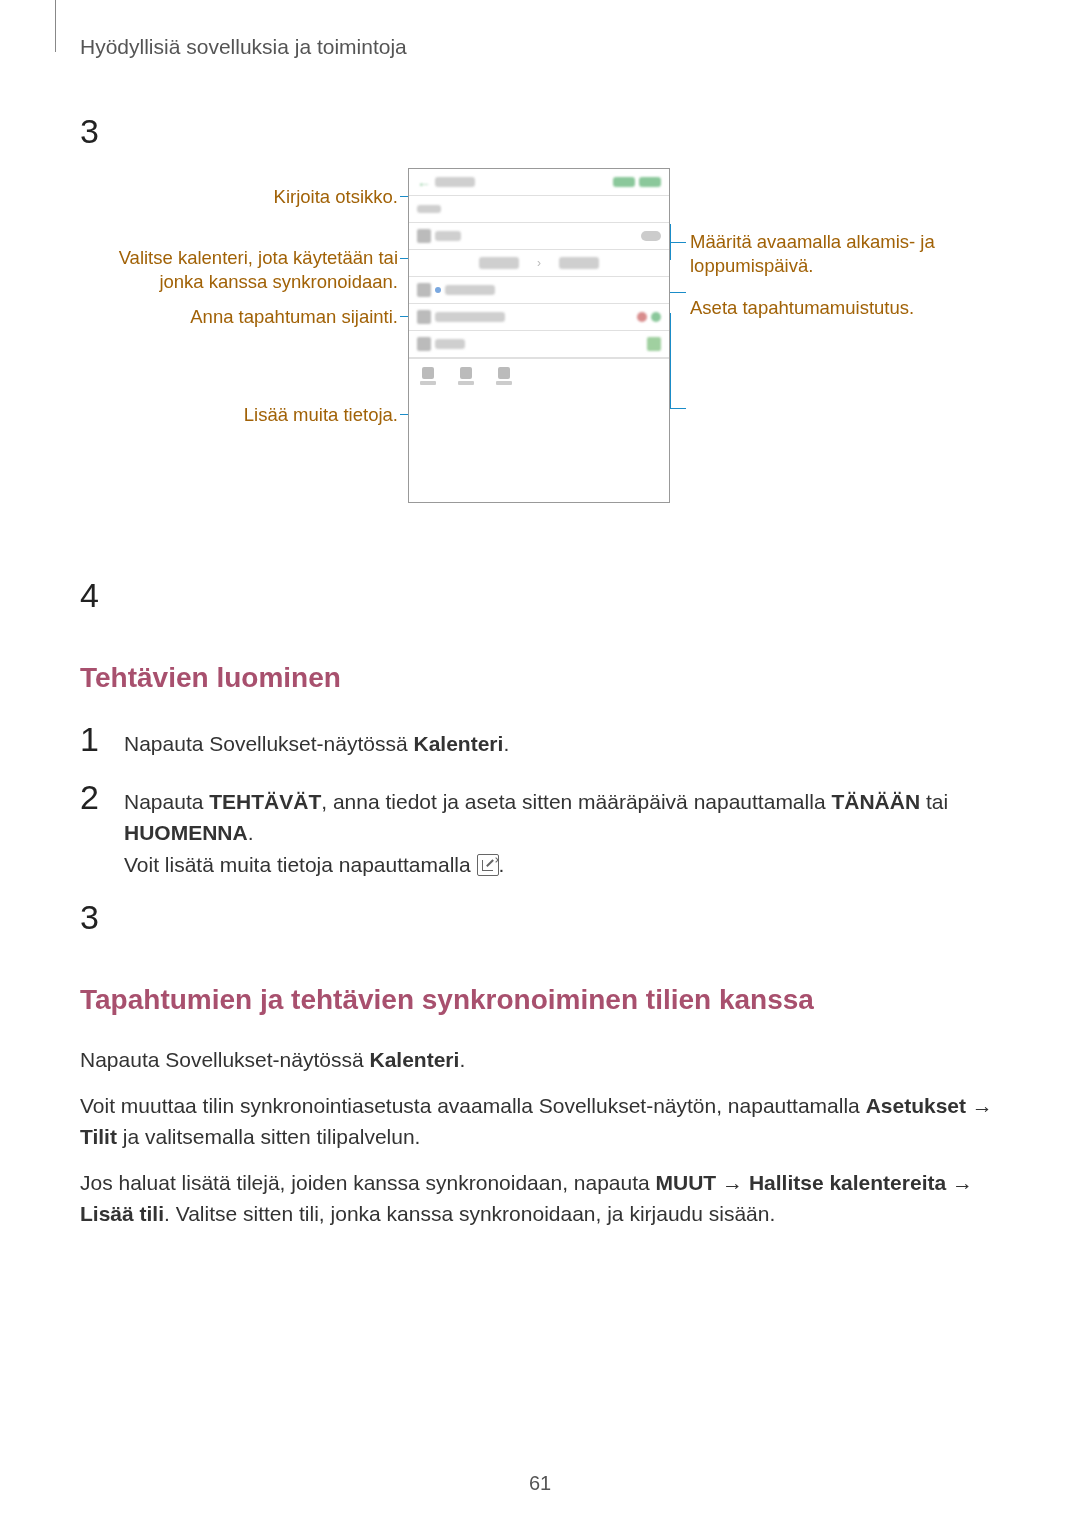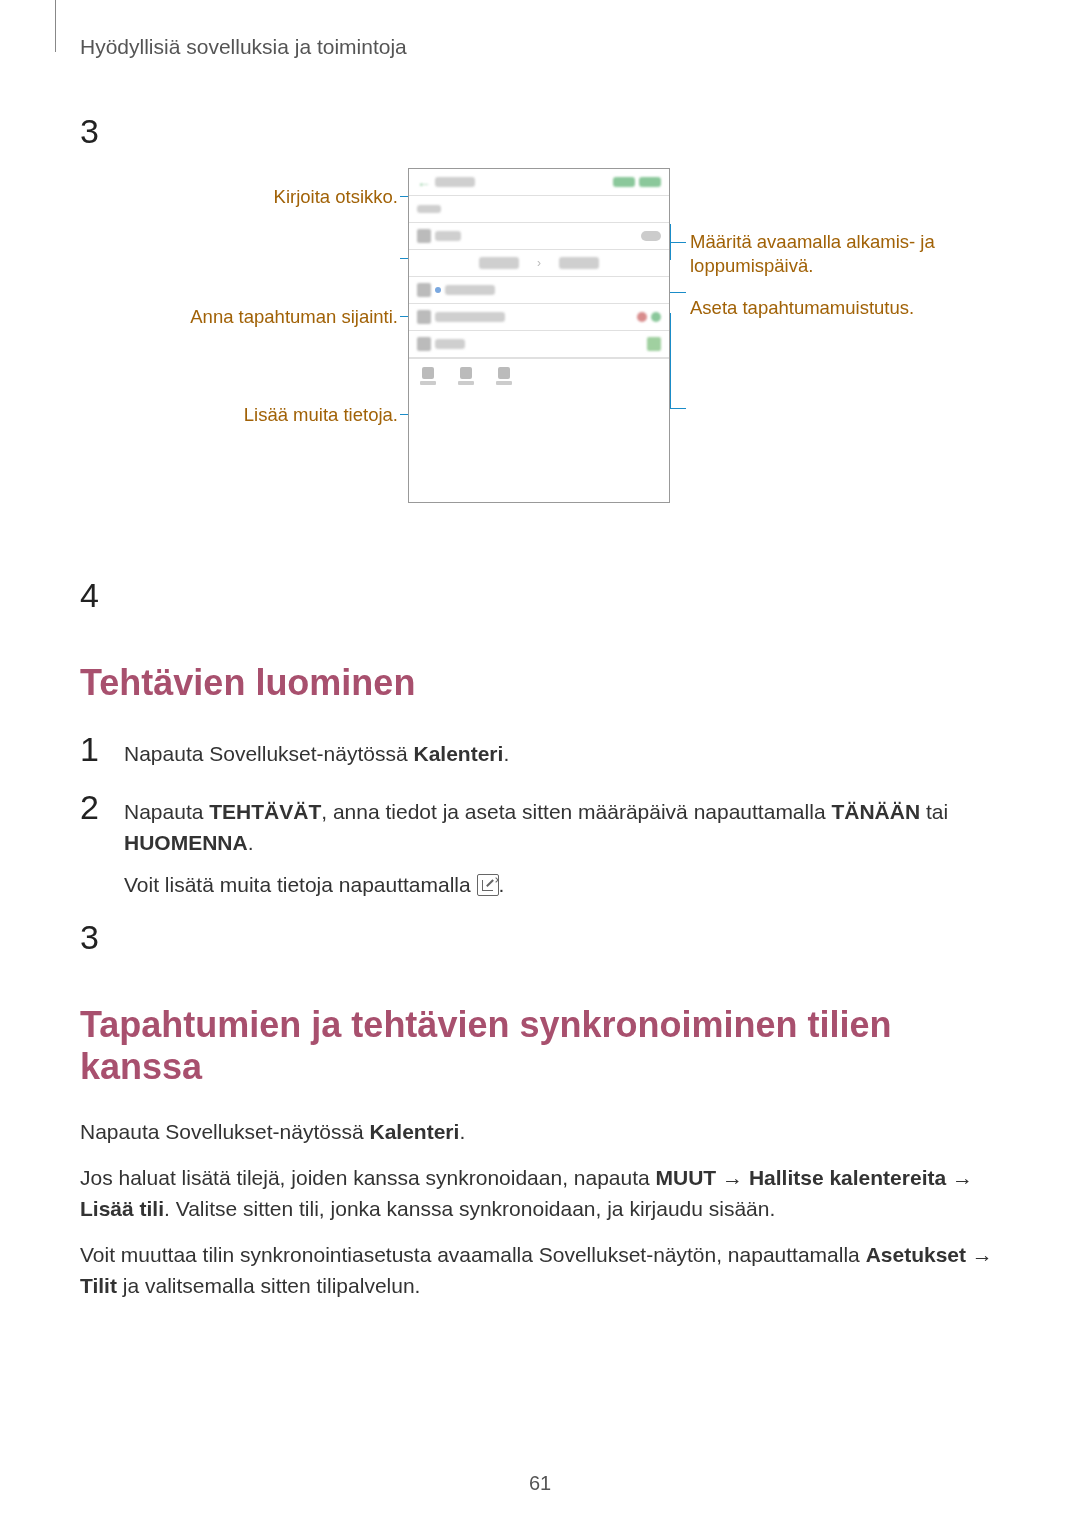--- a/index.html
+++ b/index.html
@@ -105,36 +105,35 @@
     height: 1px;
   }
   .callout-text {
     position: absolute;
     font-size: 18.5px;
     color: #a16207;
     line-height: 1.3;
   }
   .callout-text.left { text-align: right; }
   .h2 {
-    font-size: 36px;
+    font-size: 28px;
     font-weight: 700;
     color: #a8506e;
     margin: 50px 0 28px 0;
   }
   .para {
     font-size: 21px;
     color: #333;
     line-height: 1.5;
     margin-bottom: 14px;
   }
   .sub {
     font-size: 21px;
     color: #333;
     line-height: 1.5;
-    margin-top: 10px;
   }
   .expand-icon-box {
     display: inline-block;
     width: 22px;
     height: 22px;
     border: 1.5px solid #666;
     border-radius: 2px;
     vertical-align: -4px;
     position: relative;
   }
@@ -185,20 +184,21 @@
 
   <div class="numlist">
     <div class="num">3</div>
   </div>
 
   <div class="diagram">
 
     <div class="callout-text left" style="left:0;top:17px;width:318px">Kirjoita otsikko.</div>
     <div class="callout-line" style="left:320px;top:28px;width:30px"></div>
 
+    <div class="callout-text left" style="left:0;top:78px;width:318px">Valitse kalenteri, jota käytetään tai jonka kanssa synkronoidaan.</div>
     <div class="callout-line" style="left:320px;top:90px;width:30px"></div>
 
     <div class="callout-text left" style="left:0;top:137px;width:318px">Anna tapahtuman sijainti.</div>
     <div class="callout-line" style="left:320px;top:148px;width:30px"></div>
 
     <div class="callout-text left" style="left:0;top:235px;width:318px">Lisää muita tietoja.</div>
     <div class="callout-line" style="left:320px;top:246px;width:105px"></div>
     <div class="callout-line" style="left:425px;top:181px;width:1px;height:66px"></div>
 
     <div class="callout-text" style="left:610px;top:62px;width:280px">Määritä avaamalla alkamis- ja loppumispäivä.</div>
@@ -298,22 +298,22 @@
     <div class="num">3</div>
   </div>
 
   <div class="h2">Tapahtumien ja tehtävien synkronoiminen tilien kanssa</div>
 
   <div class="para">
     <span>Napauta Sovellukset-näytössä </span><b>Kalenteri</b><span>.</span>
   </div>
 
   <div class="para">
+    <span>Voit muuttaa tilin synkronointiasetusta avaamalla Sovellukset-näytön, napauttamalla </span><b>Asetukset</b><span> → </span><b>Tilit</b><span> ja valitsemalla sitten tilipalvelun.</span>
+  </div>
+
+  <div class="para">
     <span>Jos haluat lisätä tilejä, joiden kanssa synkronoidaan, napauta </span><b>MUUT</b><span> → </span><b>Hallitse kalentereita</b><span> → </span><b>Lisää tili</b><span>. Valitse sitten tili, jonka kanssa synkronoidaan, ja kirjaudu sisään.</span>
   </div>
 
-  <div class="para">
-    <span>Voit muuttaa tilin synkronointiasetusta avaamalla Sovellukset-näytön, napauttamalla </span><b>Asetukset</b><span> → </span><b>Tilit</b><span> ja valitsemalla sitten tilipalvelun.</span>
-  </div>
-
 </div>
 
 <div class="pagenum">61</div>
 
 </body></html>

